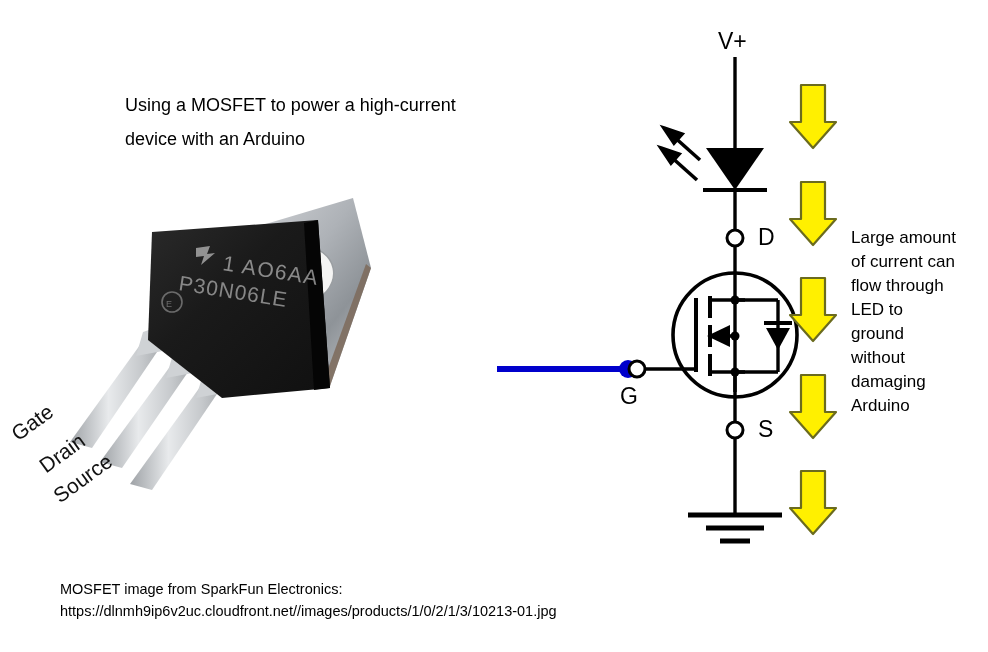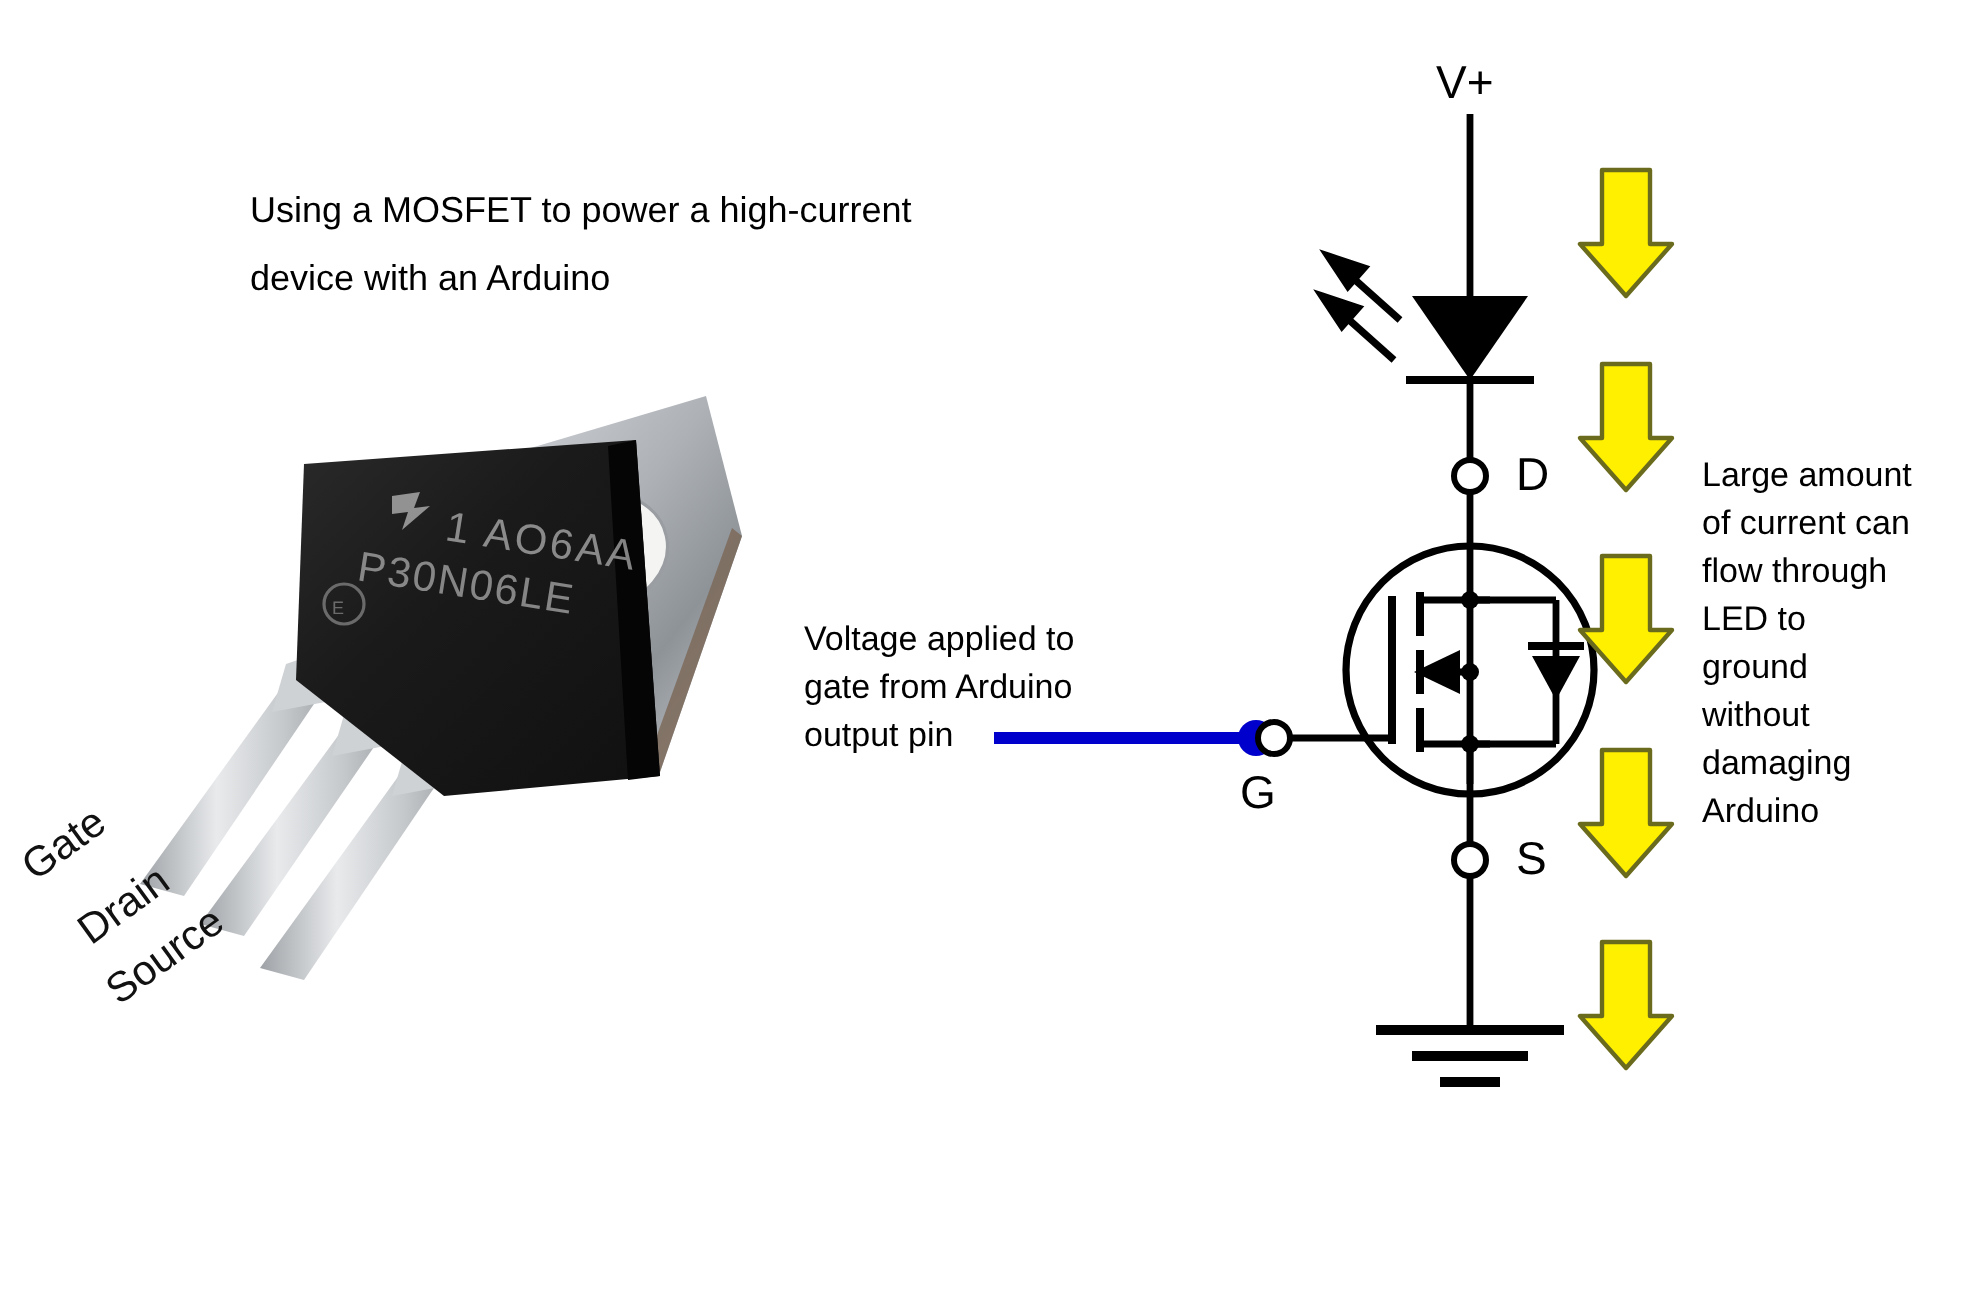--- a/index.html
+++ b/index.html
@@ -161,23 +161,20 @@
       <text x="178" y="100" transform="rotate(9 178 100)" font-family="'Liberation Sans',sans-serif" font-size="21" fill="#c9c9c9" letter-spacing="1">P30N06LE</text>
       <circle cx="172" cy="112" r="10" fill="none" stroke="#9a9a9a" stroke-width="1.6"></circle>
       <text x="166" y="117" font-family="'Liberation Sans',sans-serif" font-size="9" fill="#9a9a9a">E</text>
     </g>
   </svg>
 
   <div class="pin-label pin-gate">Gate</div>
   <div class="pin-label pin-drain">Drain</div>
   <div class="pin-label pin-source">Source</div>
 
-  <div class="gate-note">Voltage applied to
-gate from Arduino
-output pin</div>
   <div class="right-note">Large amount
 of current can
 flow through
 LED to
 ground
 without
 damaging
 Arduino</div>
 
   <svg class="circuit" width="988" height="652">
@@ -265,14 +262,18 @@
           <polygon points="801,471 825,471 825,508 836,508 813,534 790,508 801,508" fill="#FFF000" stroke="#6B6B1E" stroke-width="2.2" stroke-linejoin="round"></polygon>
         </g>
     </g>
   </svg>
 
   <div class="c-label lbl-vplus">V+</div>
   <div class="c-label lbl-d">D</div>
   <div class="c-label lbl-s">S</div>
   <div class="c-label lbl-g">G</div>
 
+  <div class="credit">
+    <div>MOSFET image from SparkFun Electronics:</div>
+    <div>https://dlnmh9ip6v2uc.cloudfront.net//images/products/1/0/2/1/3/10213-01.jpg</div>
+  </div>
 
 </div>
 
 </body></html>

